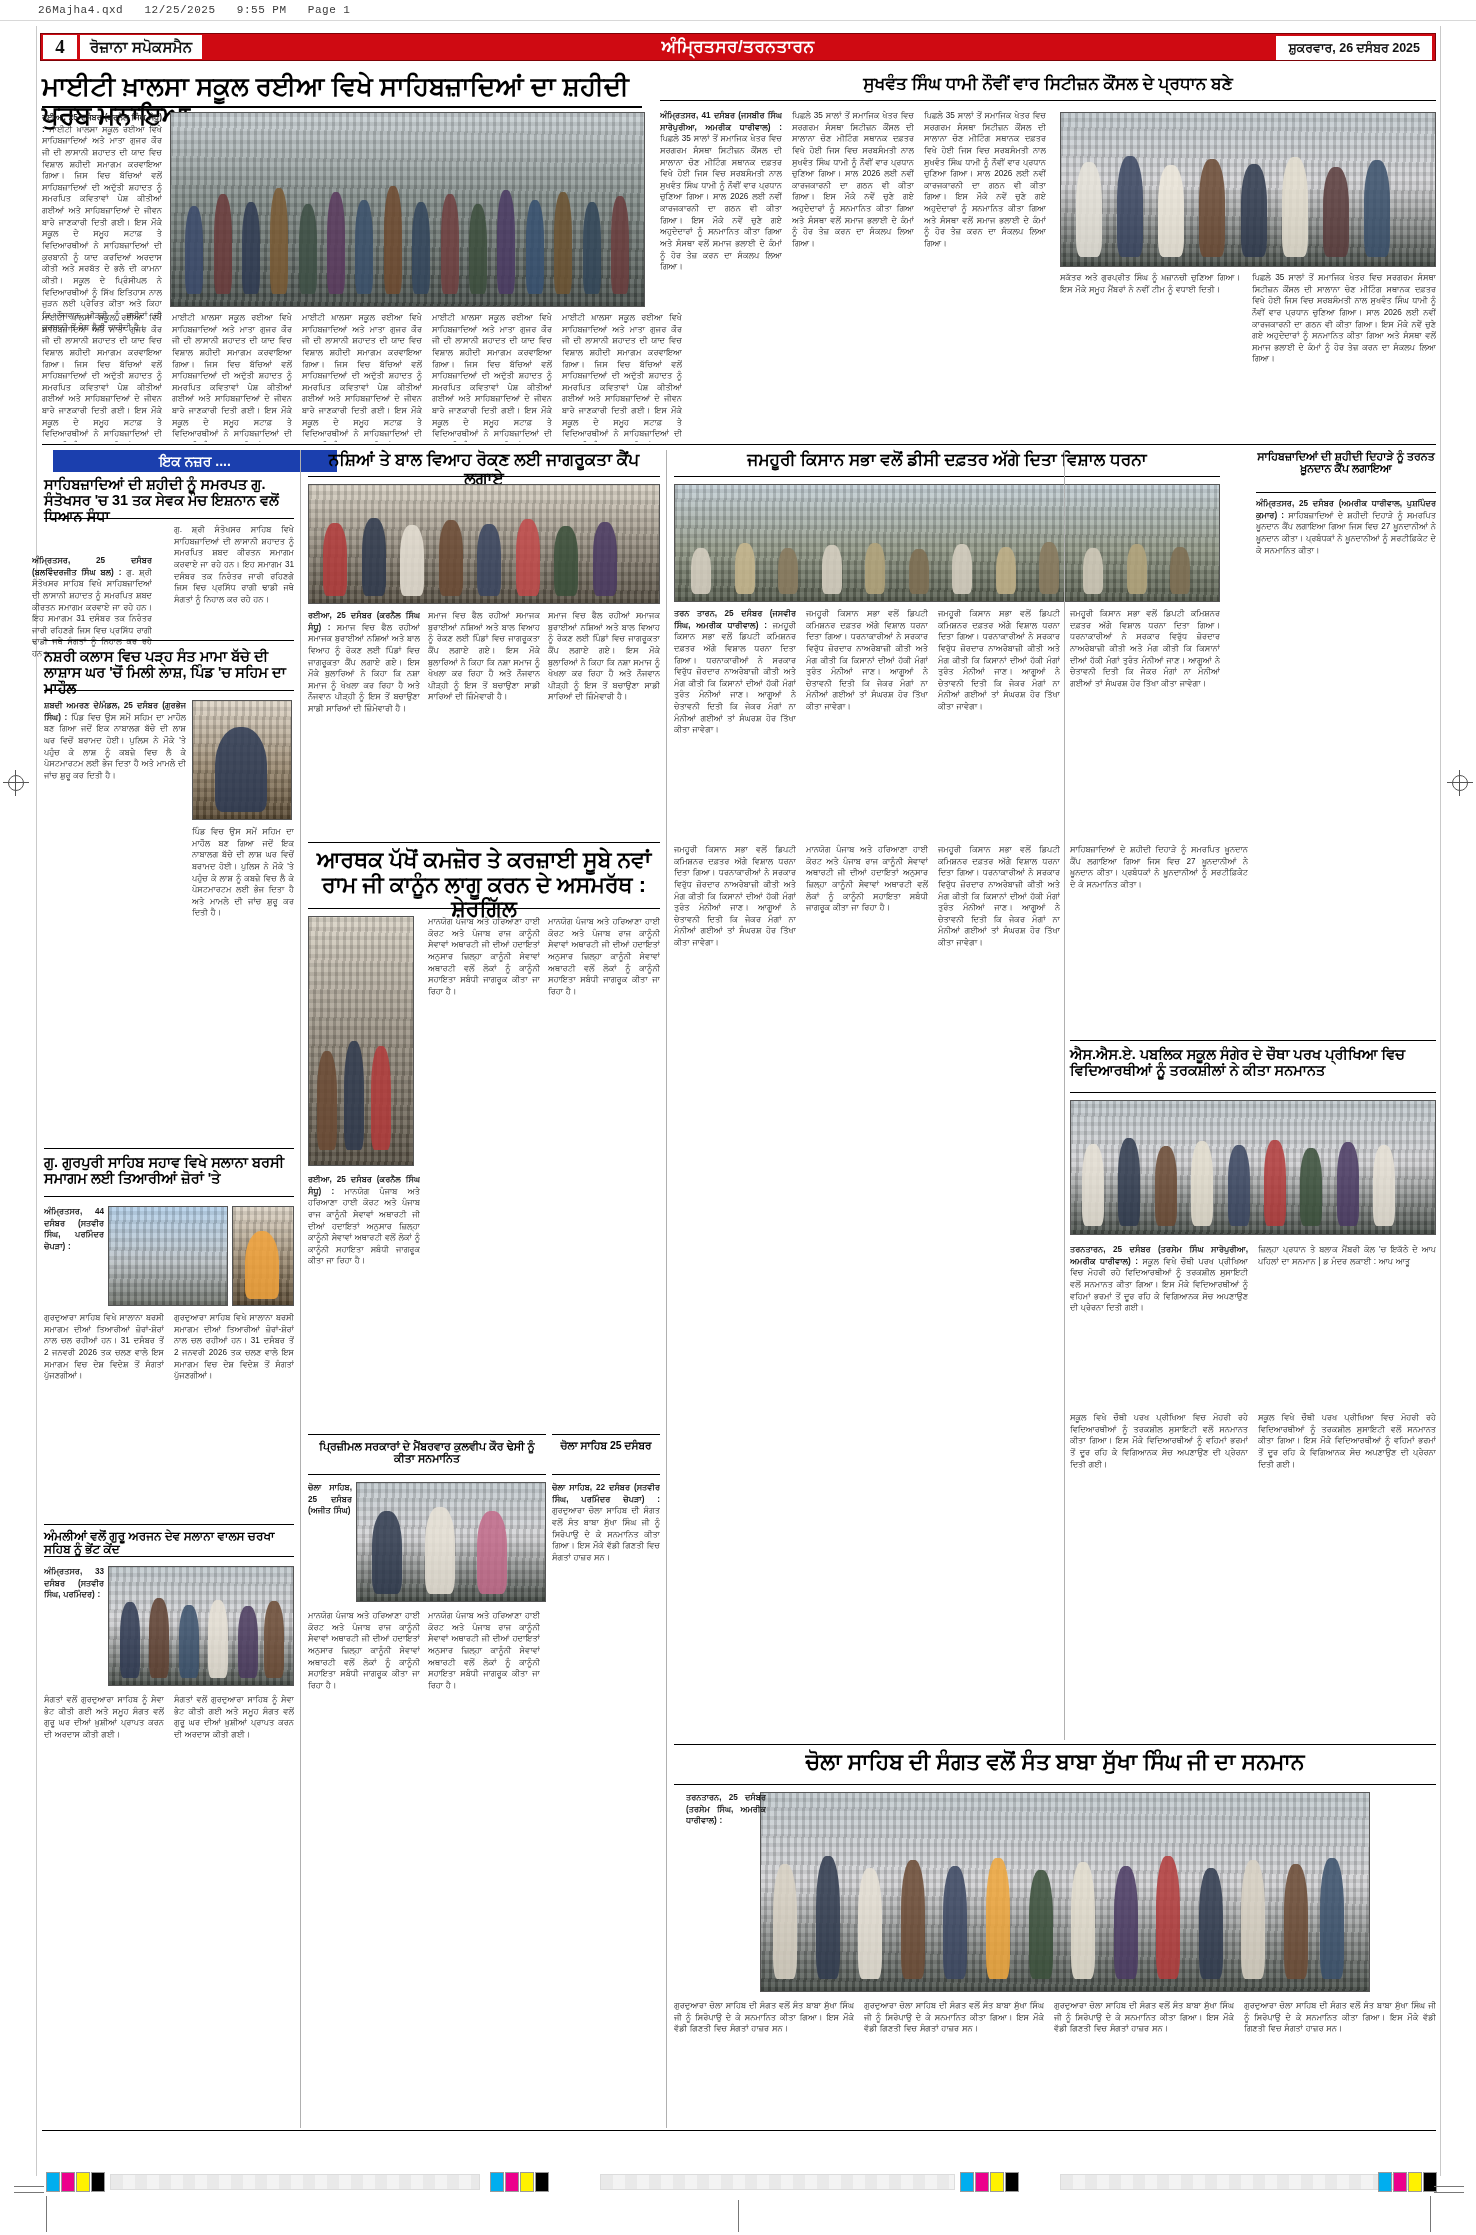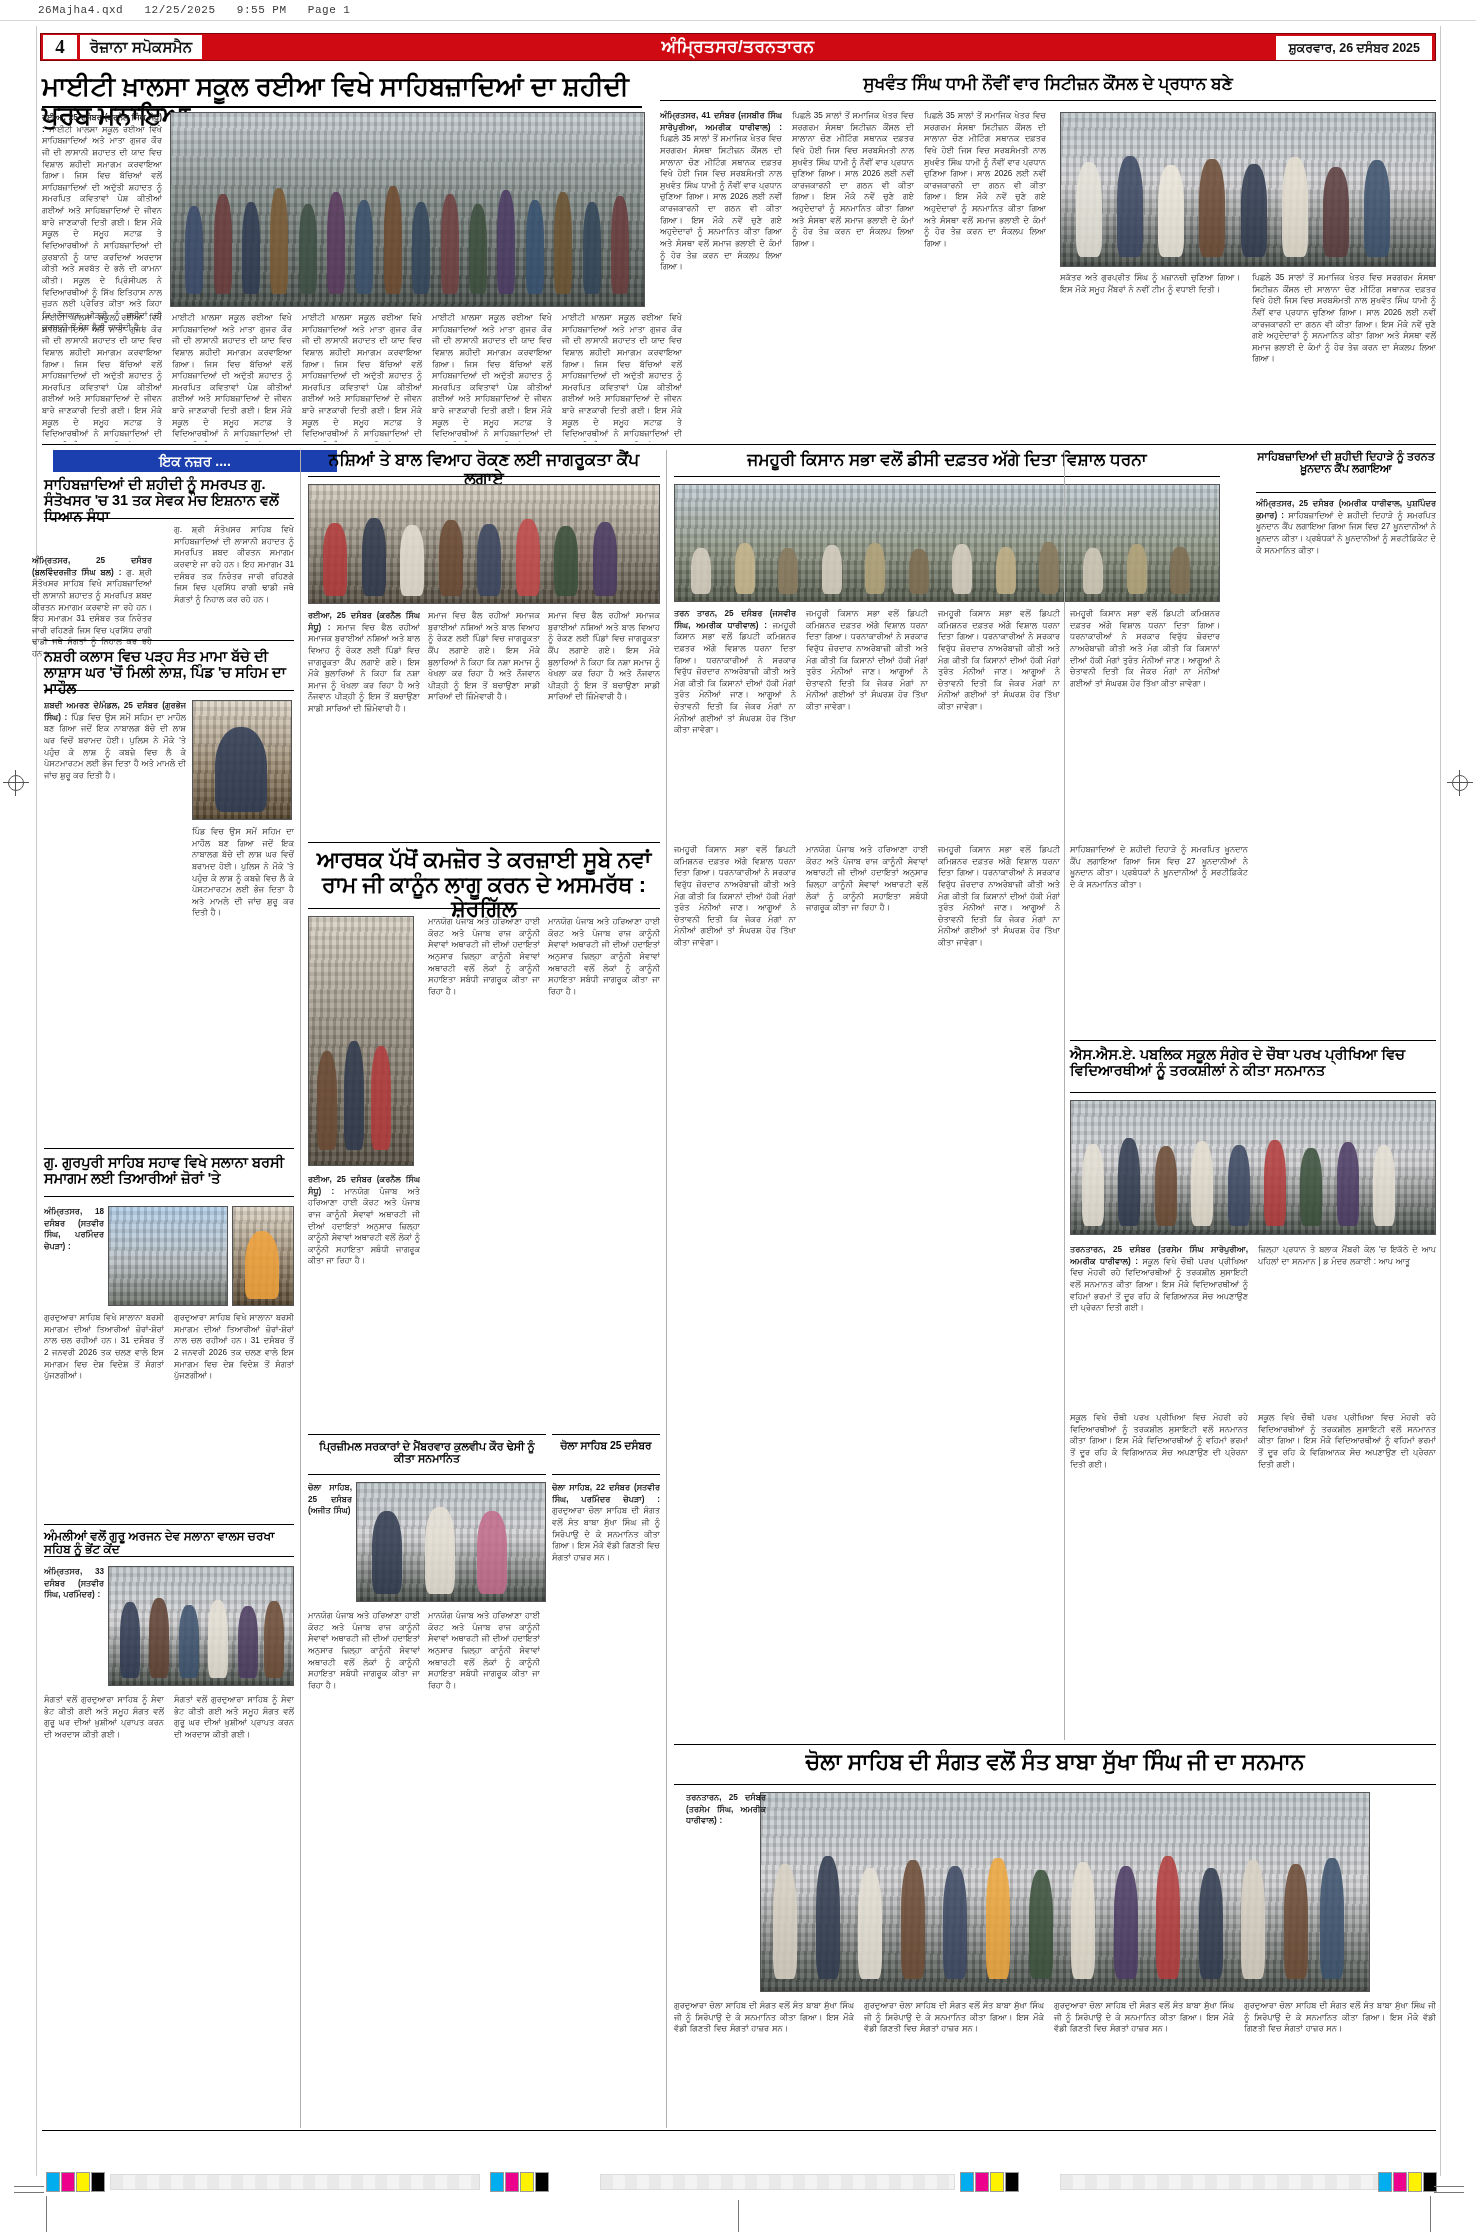--- a/index.html
+++ b/index.html
@@ -260,21 +260,21 @@
 <div class="photo temple" style="left:108px;top:1206px;width:120px;height:100px;">
     <div class="ph-grad"></div>
   </div>
 <div class="photo portrait" style="left:232px;top:1206px;width:62px;height:100px;">
   <div class="ph-grad"></div>
   <div class="ph-figs">
       <i style="left:20%;width:34px;height:70%;background:#f2a33c;border-radius:46% 46% 14% 14%;"></i>
     </div>
 </div>
 <div class="col" style="left:44px;top:1206px;width:60px;height:310px;">
-  <span class="dateline">ਅੰਮ੍ਰਿਤਸਰ, 18 ਦਸੰਬਰ (ਸਤਵੀਰ ਸਿੰਘ, ਪਰਮਿੰਦਰ ਚੋਪੜਾ) :</span>
+  <span class="dateline">ਅੰਮ੍ਰਿਤਸਰ, 44 ਦਸੰਬਰ (ਸਤਵੀਰ ਸਿੰਘ, ਪਰਮਿੰਦਰ ਚੋਪੜਾ) :</span>
 </div>
 <div class="col" style="left:44px;top:1312px;width:120px;height:206px;">ਗੁਰਦੁਆਰਾ ਸਾਹਿਬ ਵਿਖੇ ਸਾਲਾਨਾ ਬਰਸੀ ਸਮਾਗਮ ਦੀਆਂ ਤਿਆਰੀਆਂ ਜ਼ੋਰਾਂ-ਸ਼ੋਰਾਂ ਨਾਲ ਚਲ ਰਹੀਆਂ ਹਨ। 31 ਦਸੰਬਰ ਤੋਂ 2 ਜਨਵਰੀ 2026 ਤਕ ਚਲਣ ਵਾਲੇ ਇਸ ਸਮਾਗਮ ਵਿਚ ਦੇਸ਼ ਵਿਦੇਸ਼ ਤੋਂ ਸੰਗਤਾਂ ਪੁੱਜਣਗੀਆਂ।</div>
 <div class="col" style="left:174px;top:1312px;width:120px;height:206px;">ਗੁਰਦੁਆਰਾ ਸਾਹਿਬ ਵਿਖੇ ਸਾਲਾਨਾ ਬਰਸੀ ਸਮਾਗਮ ਦੀਆਂ ਤਿਆਰੀਆਂ ਜ਼ੋਰਾਂ-ਸ਼ੋਰਾਂ ਨਾਲ ਚਲ ਰਹੀਆਂ ਹਨ। 31 ਦਸੰਬਰ ਤੋਂ 2 ਜਨਵਰੀ 2026 ਤਕ ਚਲਣ ਵਾਲੇ ਇਸ ਸਮਾਗਮ ਵਿਚ ਦੇਸ਼ ਵਿਦੇਸ਼ ਤੋਂ ਸੰਗਤਾਂ ਪੁੱਜਣਗੀਆਂ।</div>
 
 <div class="rule" style="position:absolute;left:44px;top:1524px;width:250px;"></div>
 <div class="hl" style="position:absolute;left:44px;top:1530px;width:250px;font-size:12px;">ਅੰਮਲੀਆਂ ਵਲੋਂ ਗੁਰੂ ਅਰਜਨ ਦੇਵ ਸਲਾਨਾ ਵਾਲਸ ਚਰਖਾ ਸਹਿਬ ਨੂੰ ਭੇਂਟ ਕੇਂਦ</div>
 <div class="rule" style="position:absolute;left:44px;top:1556px;width:250px;"></div>
 <div class="photo group" style="left:108px;top:1566px;width:186px;height:120px;">
   <div class="ph-grad"></div>
   <div class="ph-figs">

